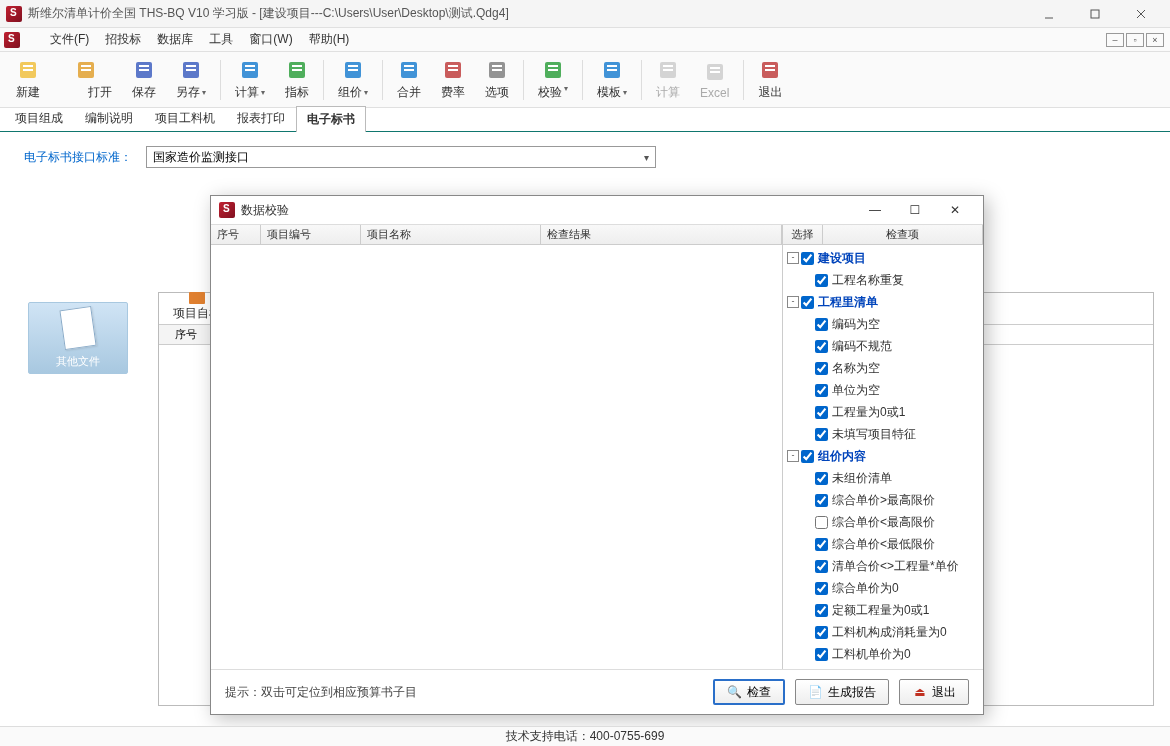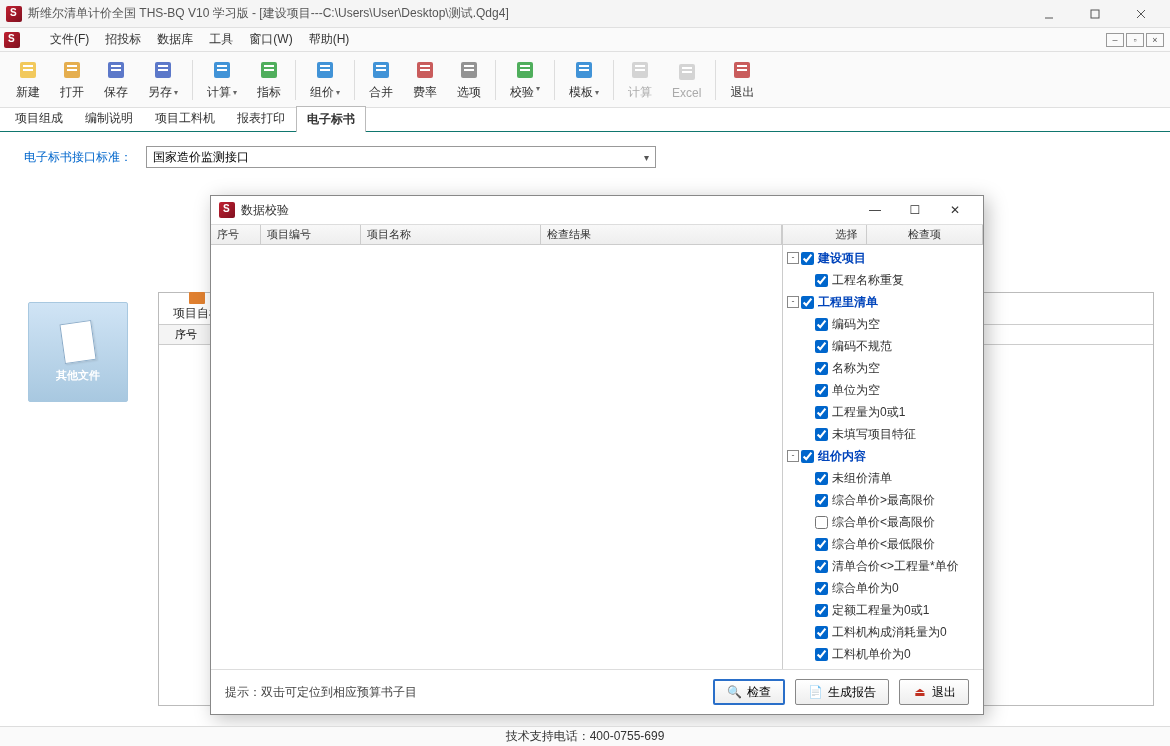--- a/index.html
+++ b/index.html
@@ -35,21 +35,21 @@
 .tab { padding: 4px 10px; color: #333; border: 1px solid transparent; border-bottom: none; }
 .tab.active { border-color: #bbb; background: #fff; font-weight: bold; position: relative; top: 1px; text-align: right; }
 
 
 .main { position: absolute; top: 132px; left: 0; right: 0; bottom: 20px; background: #fff; }
 .std-row { padding: 14px 24px 10px; display: flex; align-items: center; gap: 14px; }
 .std-label { color: #0066cc; }
 .std-select { width: 510px; height: 22px; border: 1px solid #999; background: #fff; display: flex; align-items: center; padding: 0 6px; justify-content: space-between; }
 
 
-.side-panel { position: absolute; left: 28px; top: 170px; width: 100px; height: 100px; border: 1px solid #a8c8e0; background: linear-gradient(#d0e4f5,#a8c8e0); display: flex; flex-direction: column; align-items: center; justify-content: center; gap: 6px; border-radius: 2px; font-weight: bold; }
+.side-panel { position: absolute; left: 28px; top: 170px; width: 100px; height: 72px; border: 1px solid #a8c8e0; background: linear-gradient(#d0e4f5,#a8c8e0); display: flex; flex-direction: column; align-items: center; justify-content: center; gap: 6px; border-radius: 2px; }
 .side-panel .doc-ico { width: 32px; height: 40px; background: #fff; border: 1px solid #88aac8; transform: rotate(-8deg); box-shadow: 1px 1px 2px rgba(0,0,0,0.1); }
 .side-panel .label { color: #fff; font-size: 11px; }
 
 
 .workspace { position: absolute; left: 158px; top: 160px; right: 16px; bottom: 20px; border: 1px solid #bbb; background: #fff; }
 .ws-toolbar { height: 32px; border-bottom: 1px solid #ccc; display: flex; align-items: flex-end; padding: 0 14px; gap: 18px; }
 .ws-tbtn { display: flex; flex-direction: column; align-items: center; font-size: 11px; color: #333; padding-bottom: 2px; }
 .ws-tbtn.disabled { color: #aaa; }
 .ws-tbtn .ico { width: 18px; height: 14px; }
 .ws-tabrow { height: 20px; border-bottom: 1px solid #ccc; display: flex; align-items: center; }
@@ -144,21 +144,21 @@
       </div>
     </div>
     <div class="tool-btn">
       <div class="ico">
         <svg width="22" height="22">
           <rect x="3" y="3" width="16" height="16" rx="2" fill="#e0a030" opacity="0.85"></rect>
           <rect x="6" y="6" width="10" height="2" fill="#fff"></rect>
           <rect x="6" y="10" width="10" height="2" fill="#fff"></rect>
         </svg>
       </div>
-      <div style="display: flex; align-items: center;">
+      <div style="display: flex; align-items: center; margin-left: 28px;">
         <span>打开</span>
       </div>
     </div>
     <div class="tool-btn">
       <div class="ico">
         <svg width="22" height="22">
           <rect x="3" y="3" width="16" height="16" rx="2" fill="#4060c0" opacity="0.85"></rect>
           <rect x="6" y="6" width="10" height="2" fill="#fff"></rect>
           <rect x="6" y="10" width="10" height="2" fill="#fff"></rect>
         </svg>
@@ -393,21 +393,21 @@
       <div class="dlg-left-head" id="left-head">
           <div class="hcell" style="width: 50px;">序号</div>
           <div class="hcell" style="width: 100px;">项目编号</div>
           <div class="hcell" style="width: 180px;">项目名称</div>
           <div class="hcell" style="width: auto; flex: 1 1 0%;">检查结果</div>
         </div>
       <div style="flex:1;"></div>
     </div>
     <div class="dlg-right">
       <div class="dlg-right-head" id="right-head">
-          <div class="hcell" style="width: 40px; text-align: center; margin-left: 44px;">选择</div>
+          <div class="hcell" style="width: 40px; text-align: center;">选择</div>
           <div class="hcell" style="width: auto; flex: 1 1 0%; text-align: center;">检查项</div>
         </div>
       <div class="tree" id="tree">
           <div class="node">
             <div class="exp">-</div>
             <input type="checkbox" class="cb" checked="" style="">
             <span class="lbl bold">建设项目</span>
           </div>
           <div class="node">
             <div class="spacer"></div>

